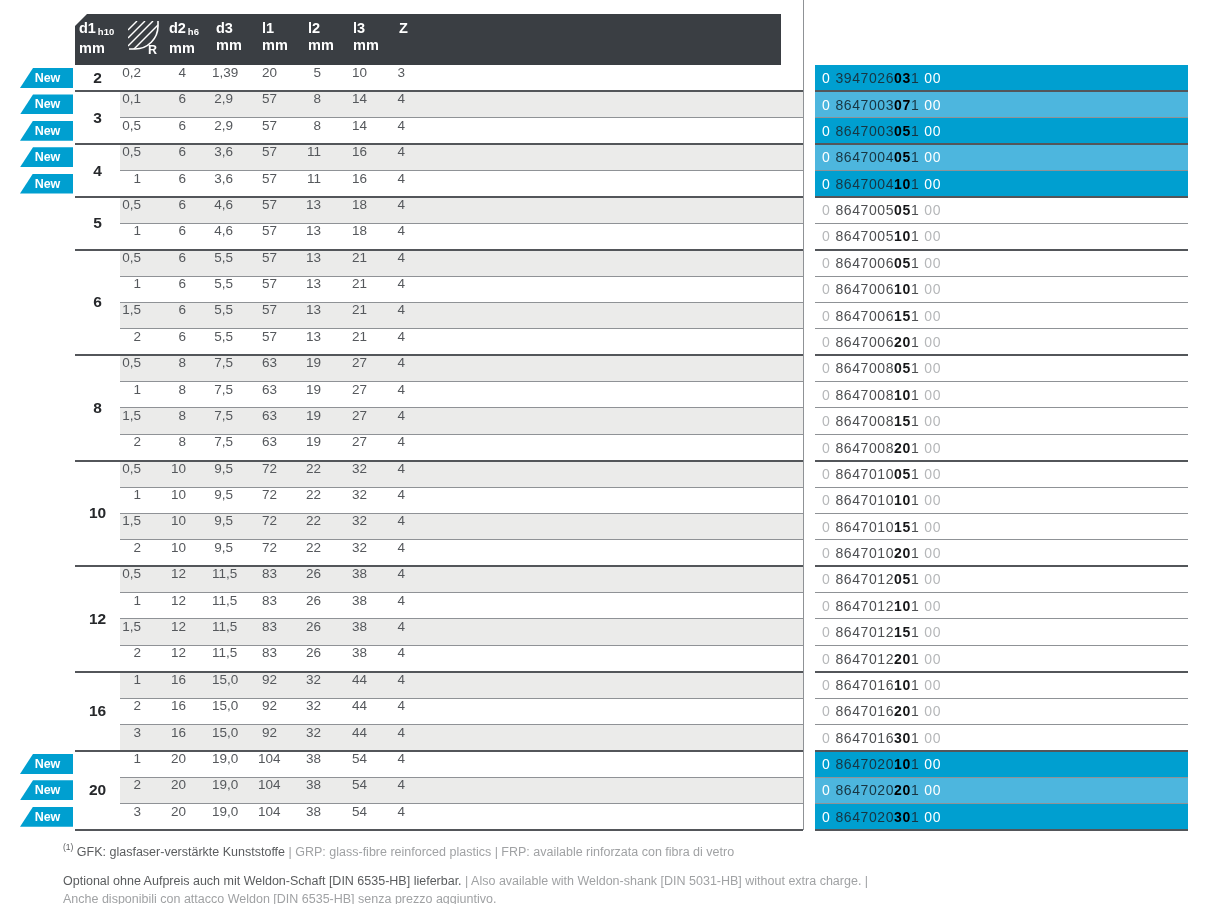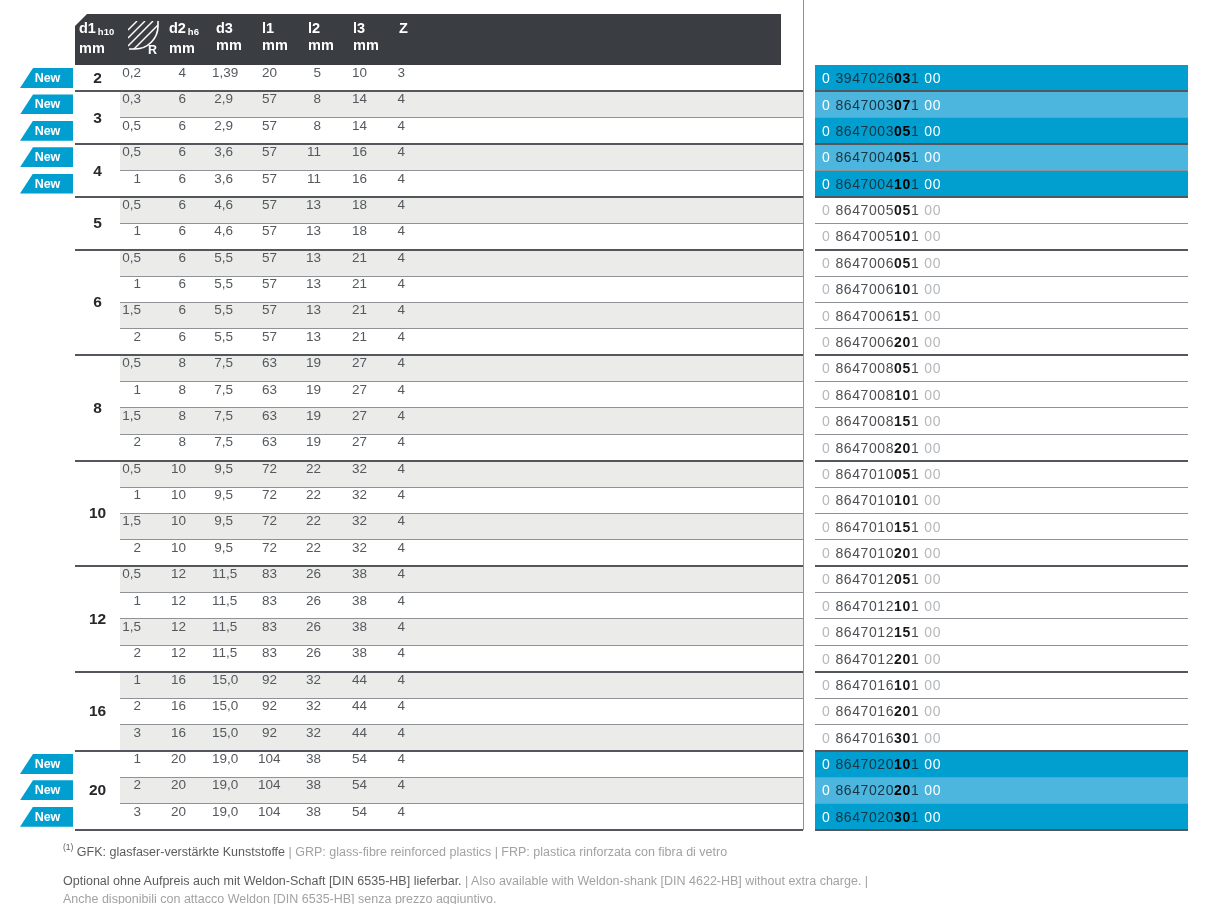--- a/index.html
+++ b/index.html
@@ -122,21 +122,21 @@
         <span class="art-main">3947026</span>
         <span class="art-bold">03</span>
         <span class="art-check">1</span>
         <span class="art-suf">00</span>
       </div>
       <div class="badge" style="top: 68px;">New</div>
       <div class="d1cell" style="top: 91.38px; height: 52.76px;">3</div>
       <div class="stripe" style="top: 91.38px; height: 26.38px; background: rgb(235, 235, 234);"></div>
       <div class="row" style="top: 91.38px; height: 26.38px;">
         <div class="cell" style="width: 45px; padding-right: 0px;"></div>
-        <div class="cell" style="width: 45px; padding-right: 24px;">0,3</div>
+        <div class="cell" style="width: 45px; padding-right: 24px;">0,1</div>
         <div class="cell" style="width: 47px; padding-right: 26px;">6</div>
         <div class="cell" style="width: 46px; padding-right: 25px;">2,9</div>
         <div class="cell" style="width: 46px; padding-right: 27px;">57</div>
         <div class="cell" style="width: 45px; padding-right: 28px;">8</div>
         <div class="cell" style="width: 46px; padding-right: 28px;">14</div>
         <div class="cell" style="width: 45px; padding-right: 35px;">4</div>
       </div>
       <div class="codecell hl-light" style="top: 91.38px; height: 26.38px;">
         <span class="art-pre">0</span>
         <span class="art-main">8647003</span>
@@ -699,17 +699,17 @@
         <span class="art-suf">00</span>
       </div>
       <div class="badge" style="top: 806.64px;">New</div>
       <div class="hline" style="left: 120px; width: 683px; top: 803.14px; height: 1px;"></div>
       <div class="hline" style="left: 815px; width: 373px; top: 803.14px; height: 1px;"></div>
       <div class="hline group" style="left: 75px; width: 728px; top: 829.02px; height: 2px;"></div>
       <div class="hline group" style="left: 815px; width: 373px; top: 829.02px; height: 2px;"></div>
     </div>
 
   <div id="footnotes">
-    <div id="fn1"><sup class="fn-sup">(1)</sup><span class="fn-dark"> GFK: glasfaser-verstärkte Kunststoffe </span><span class="fn-light">| GRP: glass-fibre reinforced plastics | FRP: plastica rinforzata con fibra di vetro</span></div>
-    <div id="fn2"><span class="fn-dark">Optional ohne Aufpreis auch mit Weldon-Schaft [DIN 6535-HB] lieferbar. </span><span class="fn-light">| Also available with Weldon-shank [DIN 4622-HB] without extra charge. |</span><br><span class="fn-light">Anche disponibili con attacco Weldon [DIN 6535-HB] senza prezzo aggiuntivo.</span></div>
+    <div id="fn1"><sup class="fn-sup">(1)</sup><span class="fn-dark"> GFK: glasfaser-verstärkte Kunststoffe </span><span class="fn-light">| GRP: glass-fibre reinforced plastics | FRP: available rinforzata con fibra di vetro</span></div>
+    <div id="fn2"><span class="fn-dark">Optional ohne Aufpreis auch mit Weldon-Schaft [DIN 6535-HB] lieferbar. </span><span class="fn-light">| Also available with Weldon-shank [DIN 5031-HB] without extra charge. |</span><br><span class="fn-light">Anche disponibili con attacco Weldon [DIN 6535-HB] senza prezzo aggiuntivo.</span></div>
   </div>
 
 </div>
 
 </body></html>

